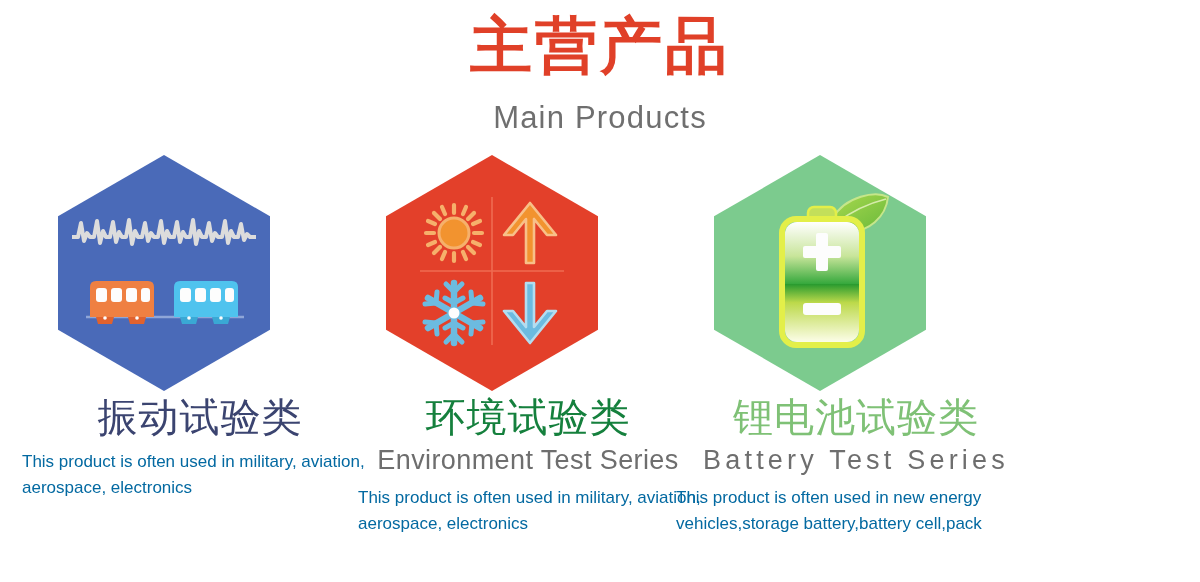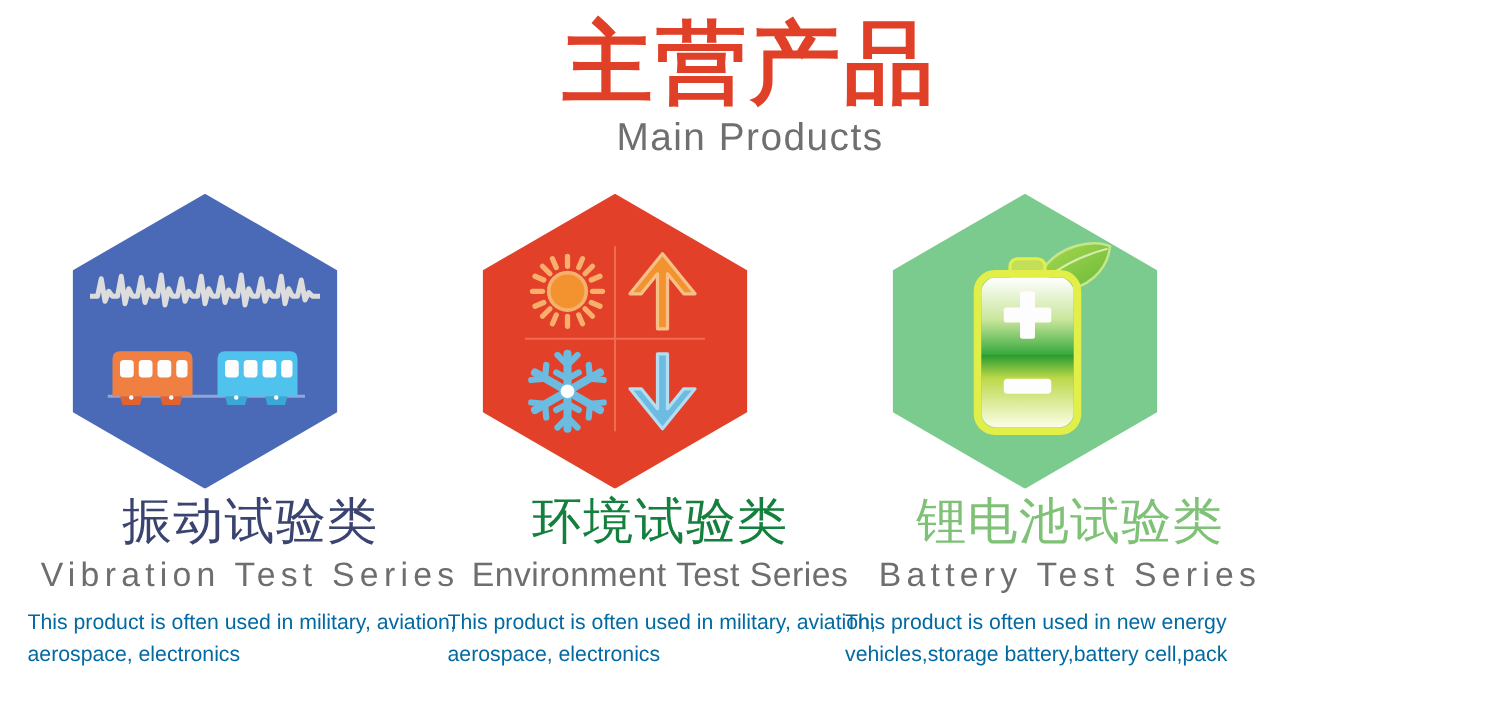--- a/index.html
+++ b/index.html
@@ -25,29 +25,29 @@
   .header {
     position: absolute;
     top: 0;
     left: 0;
     width: 1200px;
     text-align: center;
   }
   .header-title-cn {
     margin: 0;
     padding-top: 14px;
-    font-size: 72px;
+    font-size: 62px;
     line-height: 1.02;
     font-weight: 700;
     color: #e04028;
     letter-spacing: 3px;
     font-family: "DejaVu Sans", "Liberation Sans", sans-serif;
   }
   .header-title-en {
-    margin: 0;
+    margin: 18px;
     padding-top: 6px;
     font-size: 31px;
     line-height: 1.1;
     font-weight: 400;
     color: #6f6f6f;
     letter-spacing: 1.2px;
   }
 
   
   .columns {
@@ -212,21 +212,20 @@
               <path d="M94,40 h18 l-2,7 h-14 Z" fill="#3aa8d4"></path>
               <path d="M126,40 h18 l-2,7 h-14 Z" fill="#3aa8d4"></path>
               <circle cx="103" cy="41" r="1.8" fill="#fdfdfd"></circle>
               <circle cx="135" cy="41" r="1.8" fill="#fdfdfd"></circle>
             </g>
           </svg>
         </div>
       </div>
       <div class="caption">
         <div class="title-cn">振动试验类</div>
-        <div class="title-en">Vibration Test Series</div>
         <div class="desc">This product is often used in military, aviation, aerospace, electronics</div>
       </div>
     </div>
 
     <div class="col col-2">
       <div class="hex-wrap">
         <div class="hex" style="background:#e3402a;"></div>
         <div class="hex-inner">
           <svg class="quad" viewBox="0 0 152 160">
 

